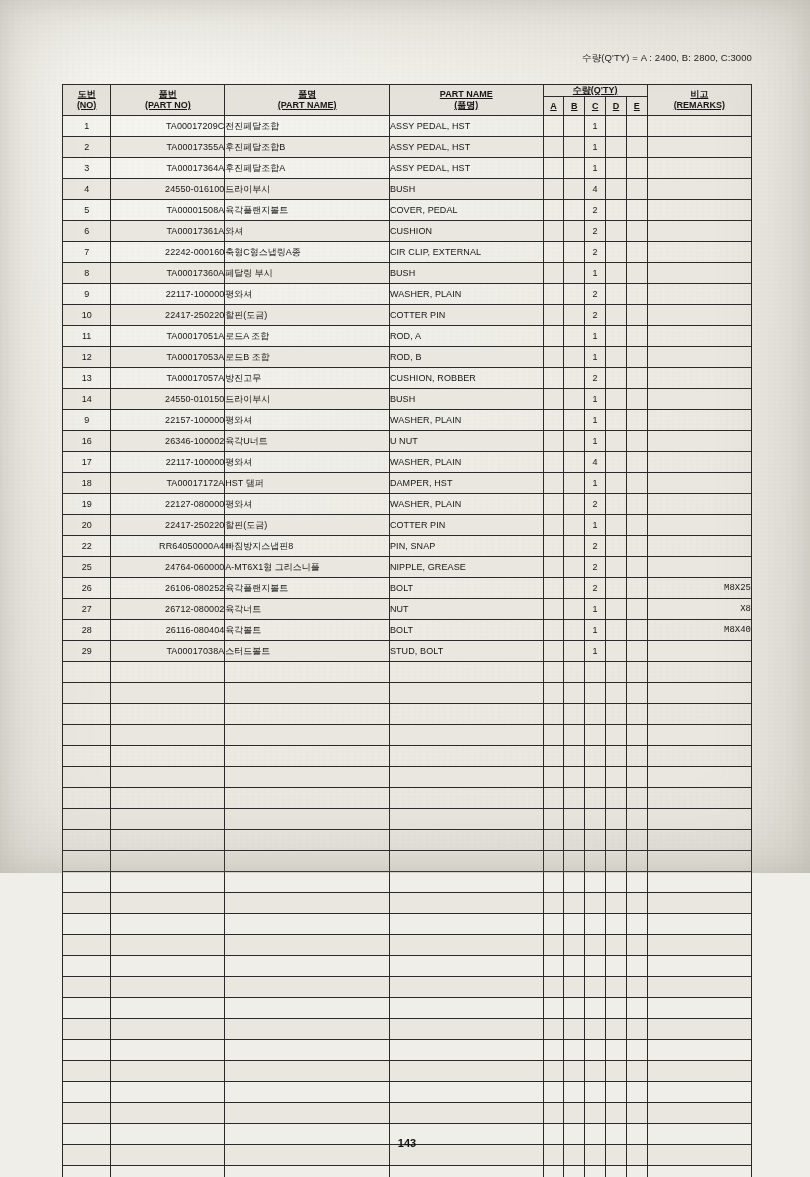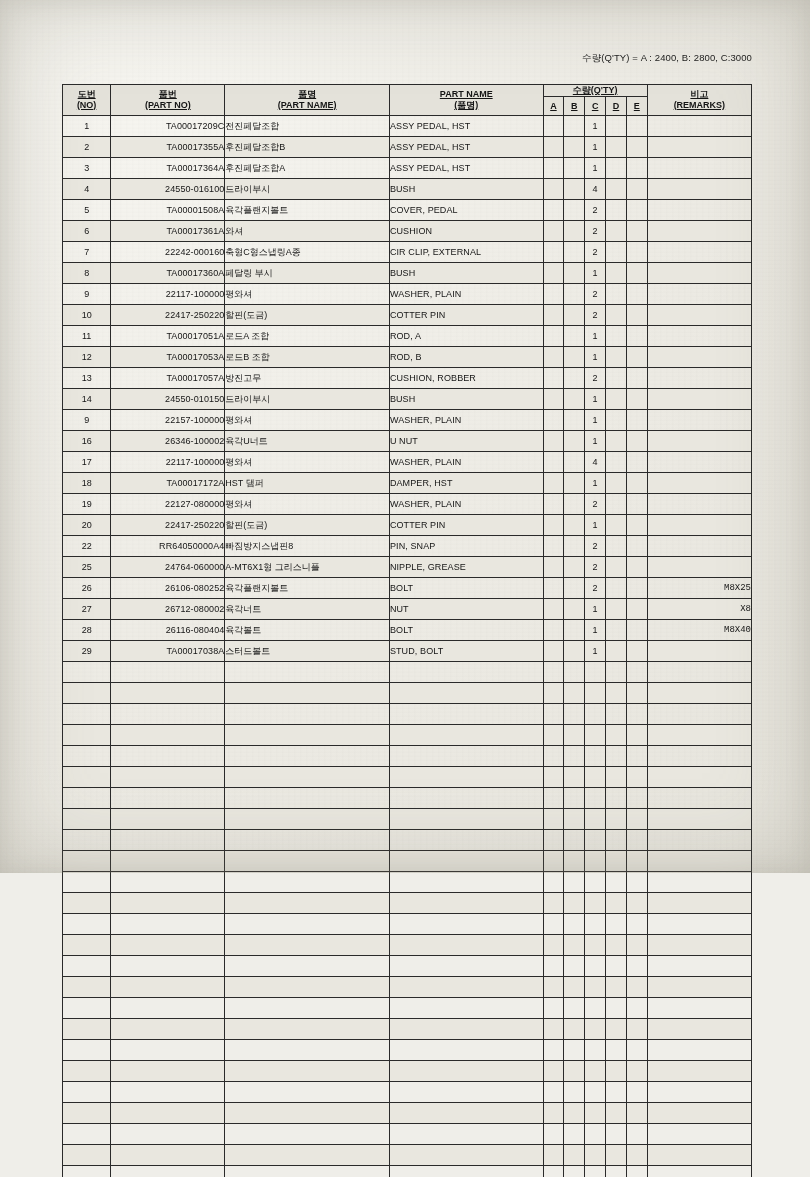--- a/index.html
+++ b/index.html
@@ -774,16 +774,17 @@
             <td class="c-q">&nbsp;</td>
             <td class="c-q">&nbsp;</td>
             <td class="c-q">&nbsp;</td>
             <td class="c-q">&nbsp;</td>
             <td class="c-q">&nbsp;</td>
             <td class="c-rem">&nbsp;</td>
           </tr>
         </tbody>
     </table>
 
+    <div class="page-num">143</div>
   </div>
 
   <div class="vignette"></div>
 </div>
 
 </body></html>

